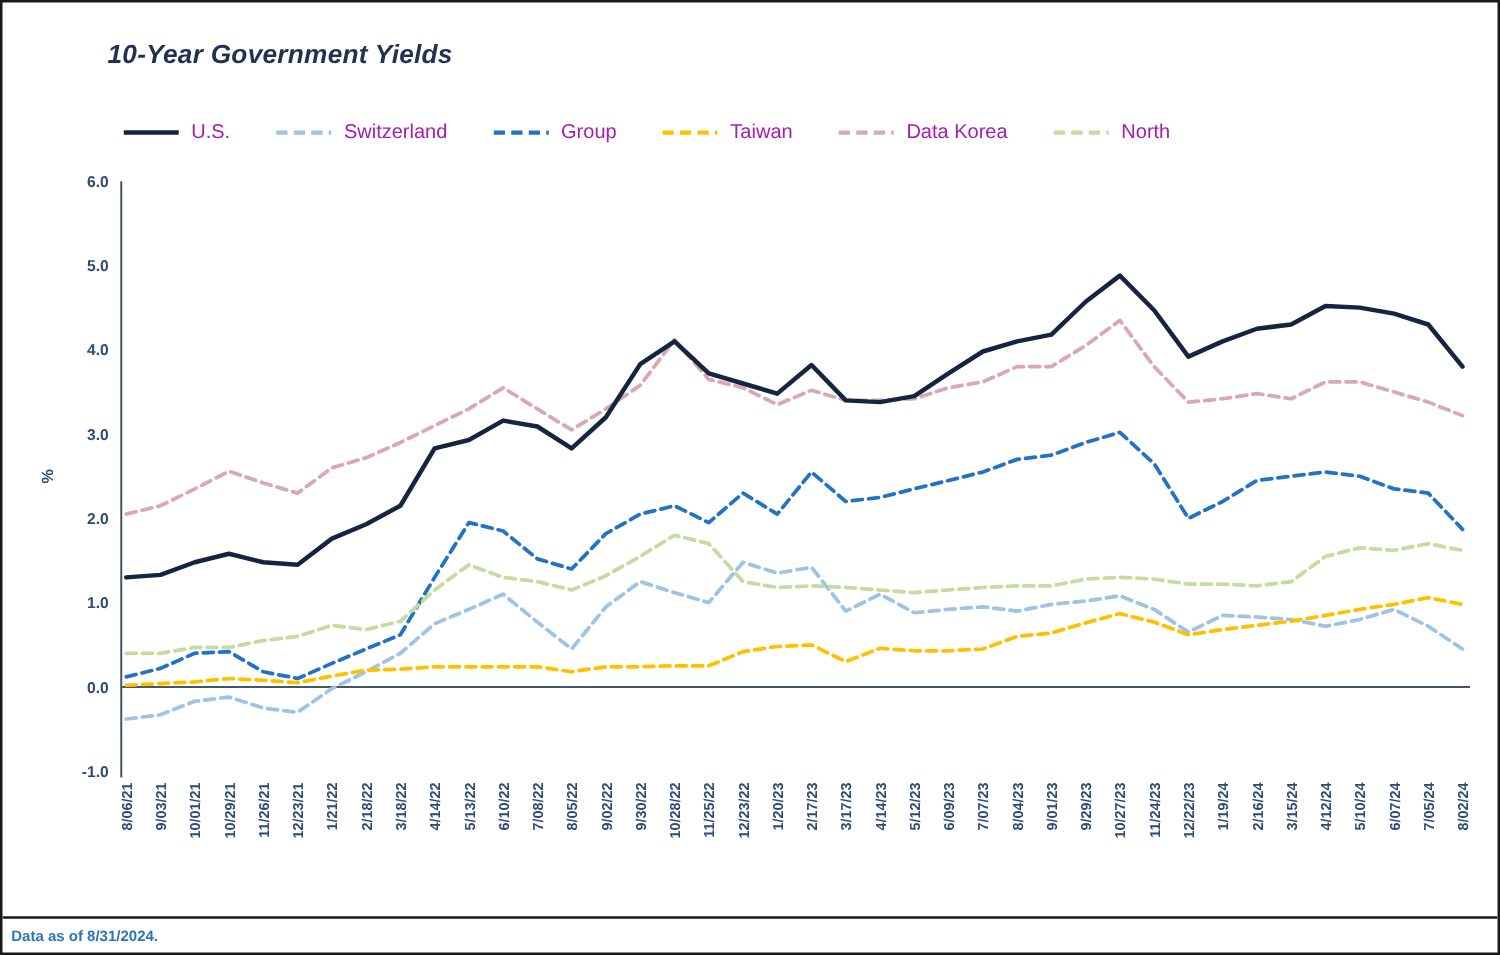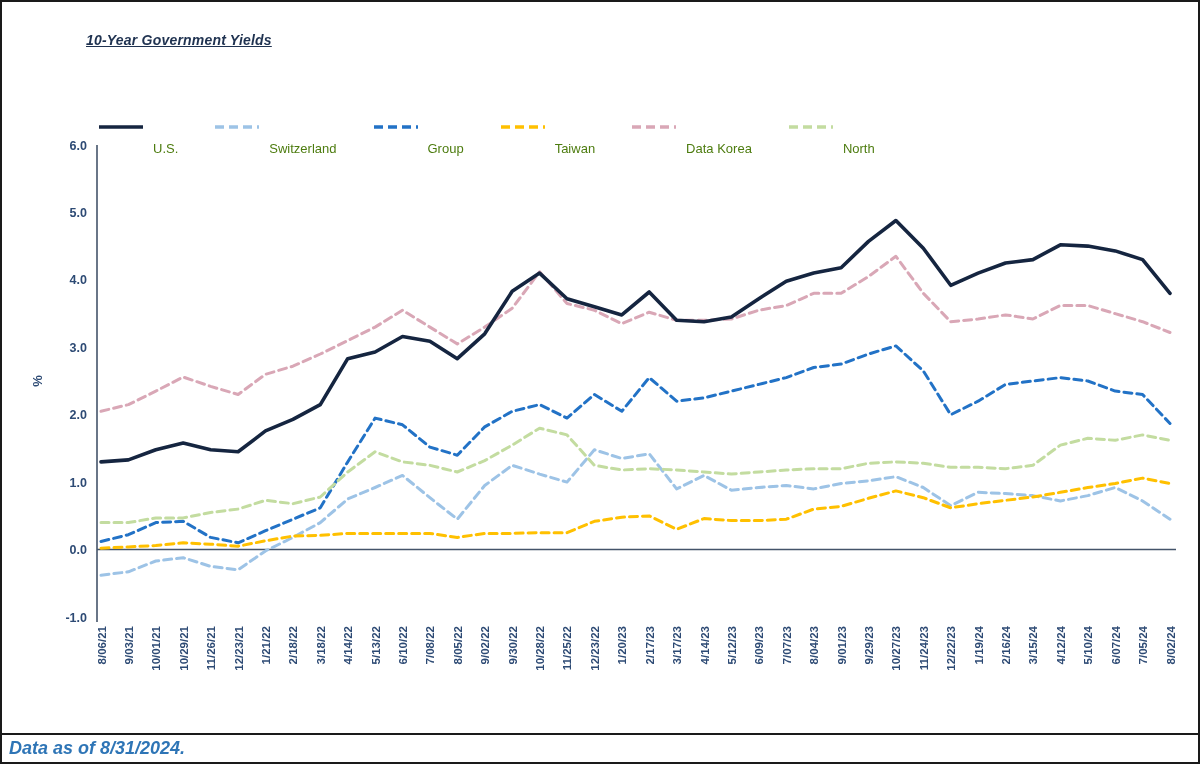--- a/index.html
+++ b/index.html
@@ -7,38 +7,38 @@
     position:relative;
     width:1200px;height:764px;
     background:#ffffff;
     border:2px solid #1a1a1a;
     box-sizing:border-box;
     font-family:"Liberation Sans", sans-serif;
     overflow:hidden;
   }
   #chart-title{
     position:absolute;left:84px;top:30px;
-    font-size:14px;font-weight:bold;font-style:italic;
-    color:#1F3250;letter-spacing:.2px;text-decoration:underline;
+    font-size:21px;font-weight:bold;font-style:italic;
+    color:#1F3250;letter-spacing:.2px;
   }
   #legend{
     position:absolute;left:96px;top:95px;
     display:flex;align-items:center;gap:36px;
   }
   .legend-item{display:flex;align-items:center;gap:9px;}
-  .legend-label{font-size:13px;color:#4d7c0f;margin-top:44px;}
+  .legend-label{font-size:16px;color:#a21caf;}
   #chart-svg{position:absolute;left:0;top:0;}
   #footer{
     position:absolute;left:0;right:0;bottom:0;
   }
   .footer-row{
     border-top:2px solid #1a1a1a;
     height:27px;display:flex;align-items:center;
     padding-left:7px;
-    font-size:18px;font-weight:bold;font-style:italic;
+    font-size:12px;font-weight:bold;
     color:#2E75B6;
   }
 </style>
 </head>
 <body>
 
 <div id="page">
 
   <div id="chart-title">10-Year Government Yields</div>
 

